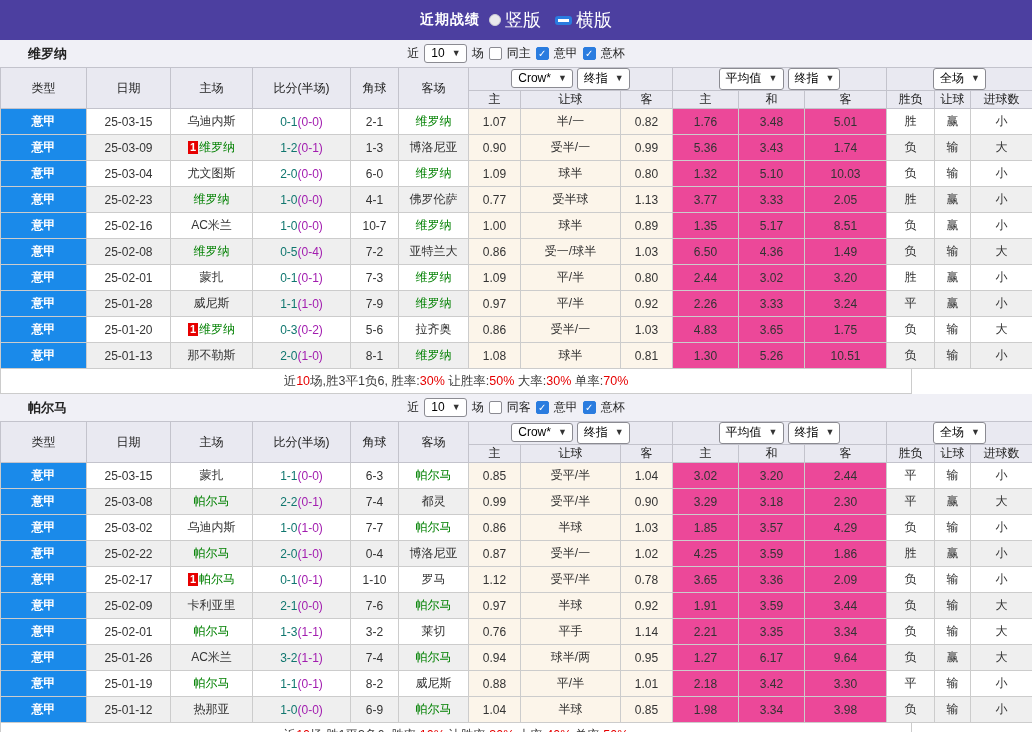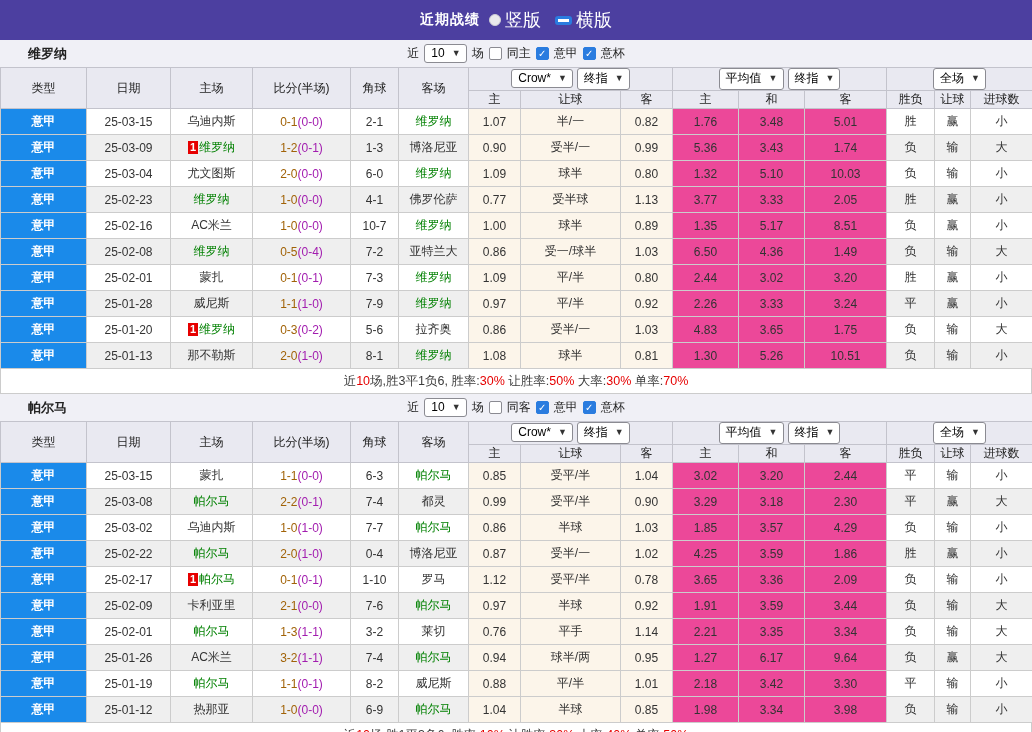--- a/index.html
+++ b/index.html
@@ -50,32 +50,32 @@
   th.grp .sel{ margin:0 2px; }
   table.stats td{
     border:1px solid #cccccc; text-align:center; height:26px; padding:0;
     font-size:12px; color:#333; background:#fff; overflow:hidden; white-space:nowrap;
   }
   tr.alt td{ background:#efefef; }
   table.stats td.c-league{ background:#1a8aea; color:#fff; font-weight:bold; }
   table.stats td.cream{ background:#fcf5ea; }
   table.stats td.pale{ background:#ec4899; }
   .t-team{ color:#008000; }
-  .ft{ color:#a16207; }
+  .ft{ color:#0f766e; }
   .ht{ color:#a21caf; }
   .t-red{ color:#e60000; }
   .t-blue{ color:#2828cc; }
   .t-green{ color:#009900; }
   .badge{
     display:inline-block; background:#e60000; color:#fff; font-size:11px;
     line-height:13px; padding:0 2px; margin-right:1px; font-weight:bold;
   }
   
   .summary{
-    width:1032px; height:25px; line-height:24px; text-align:center;
+    width:912px; height:25px; line-height:24px; text-align:center;
     border:1px solid #cccccc; border-top:none; background:#fff;
     font-size:12.5px; color:#3c3c3c;
   }
   .summary .t-red{ color:#e60000; }
 </style>
 </head>
 <body>
 
 <div class="titlebar">
   <span class="title">近期战绩</span>

